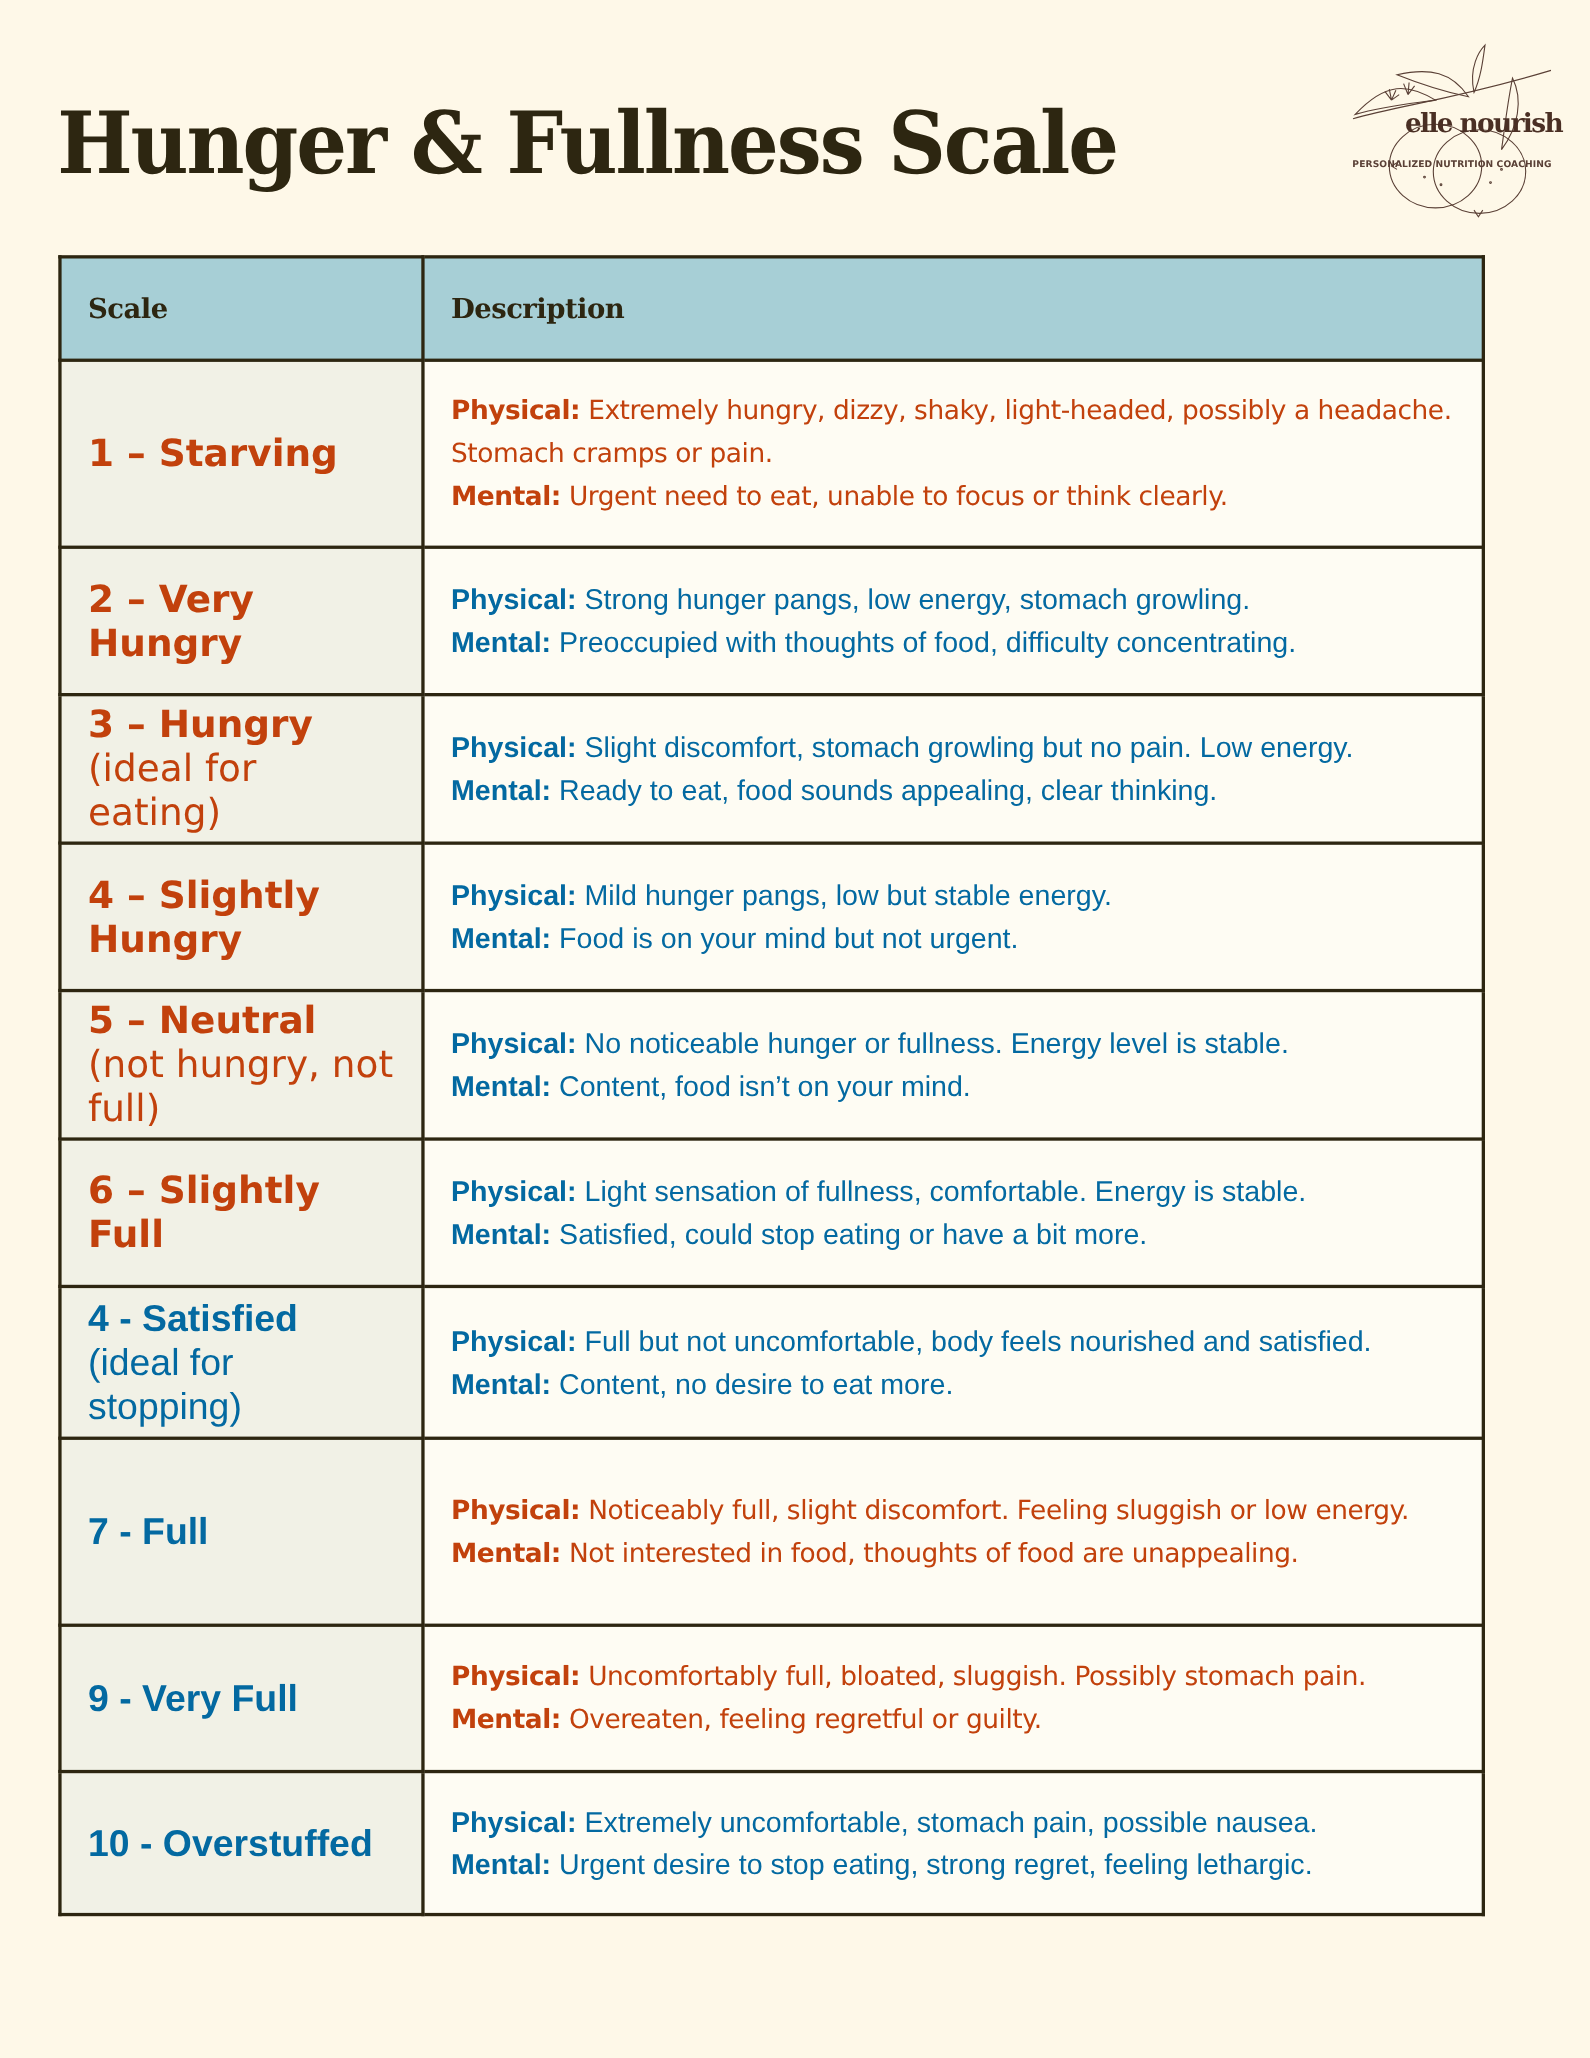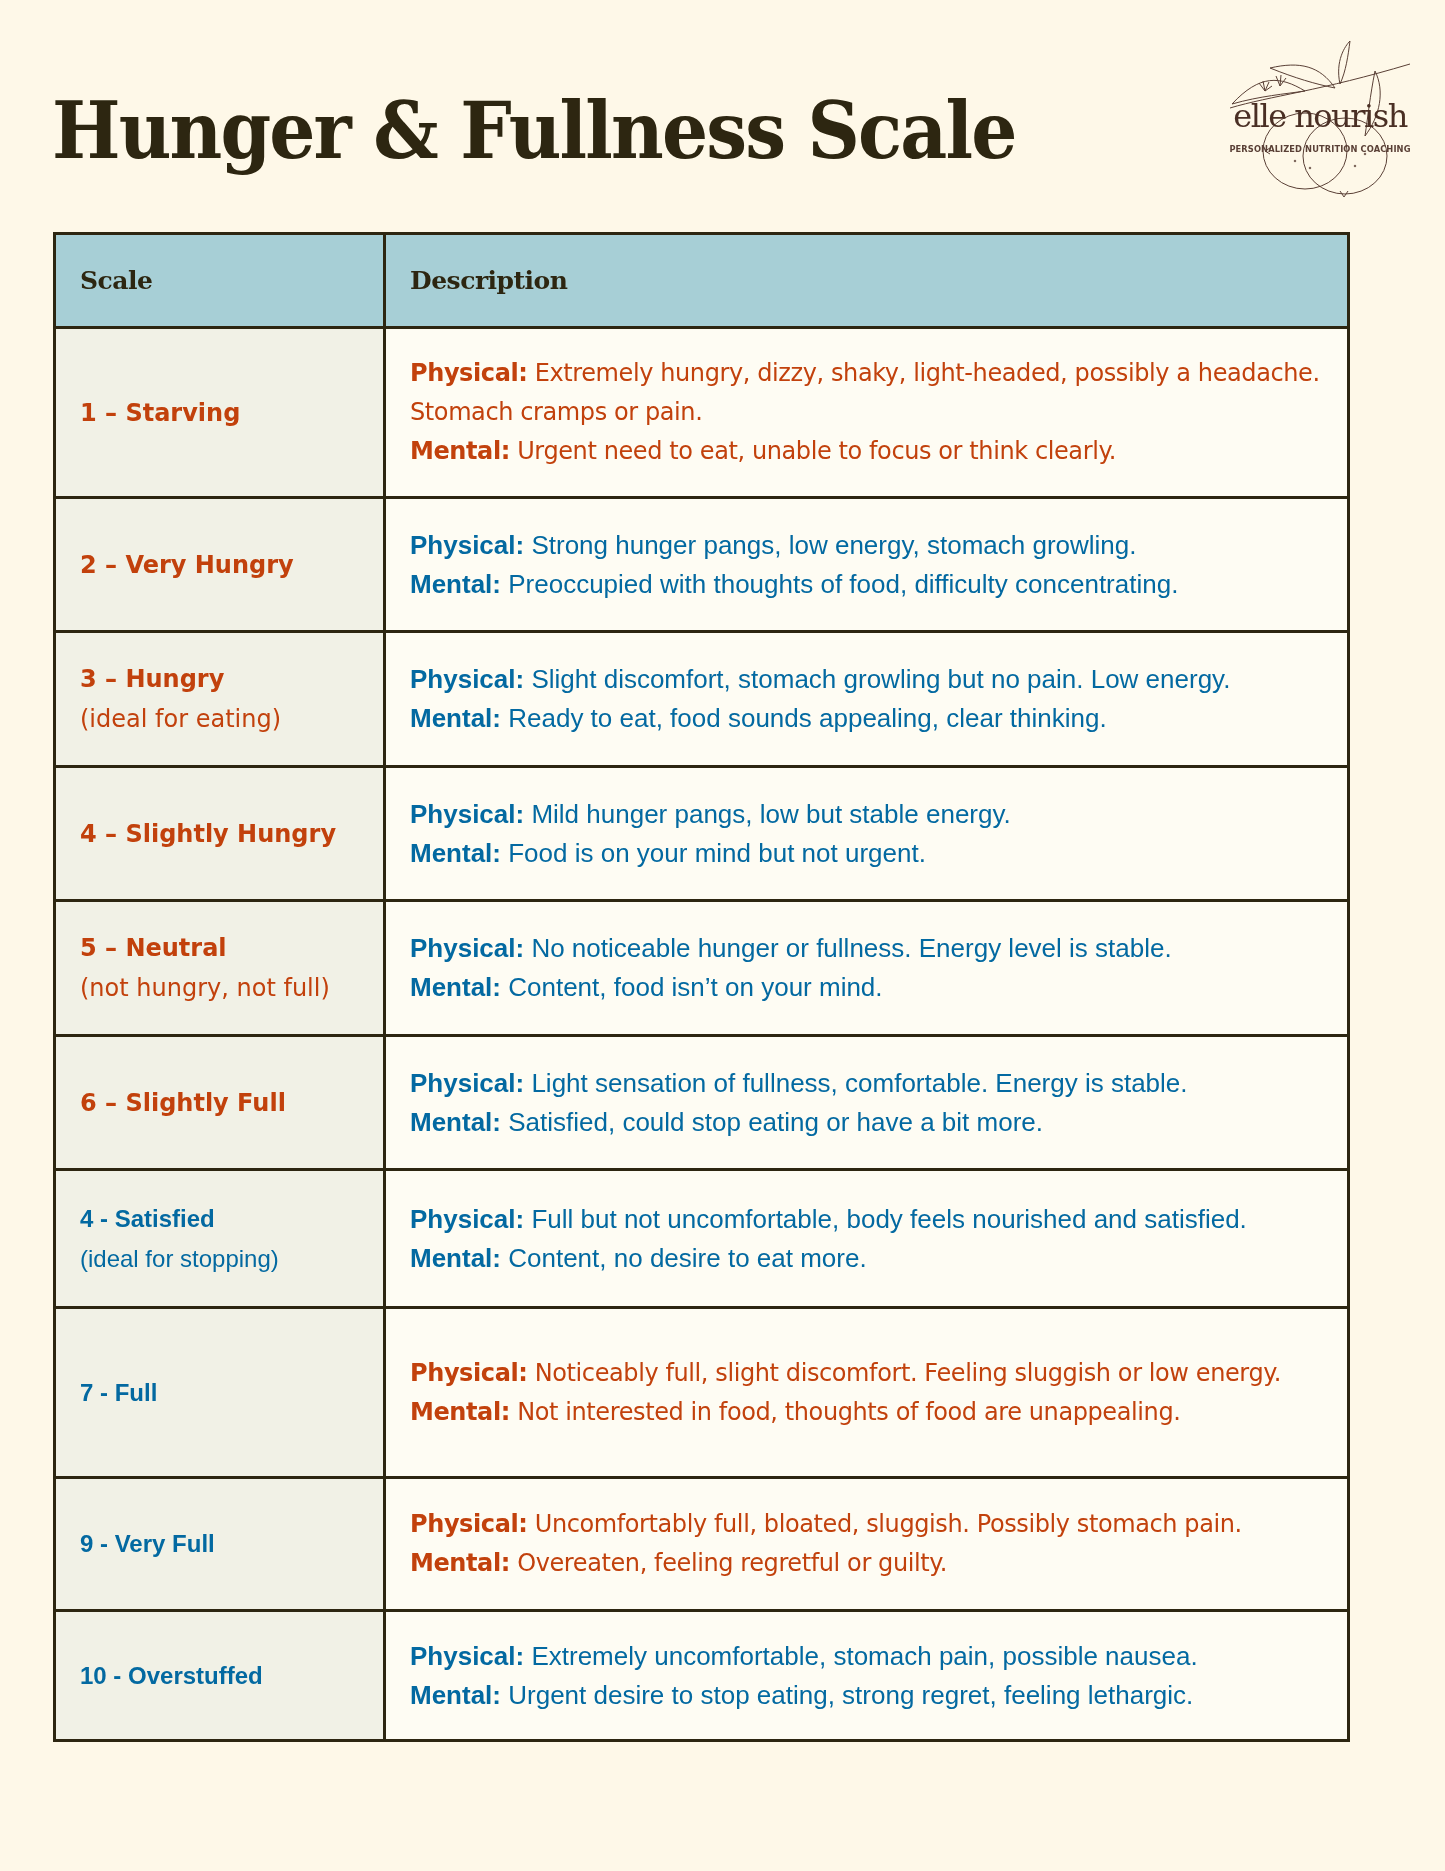--- a/index.html
+++ b/index.html
@@ -34,24 +34,24 @@
       top: 36px;
       width: 205px;
       height: 165px;
     }
     .logo svg { position: absolute; left: 0; top: 0; }
     .logo-name {
       position: absolute;
       left: 10px;
       top: 64px;
       width: 200px;
-      text-align: center;
+      text-align: right;
       font-family: "DejaVu Serif", serif;
-      font-weight: normal;
-      font-size: 32px;
+      font-weight: bold;
+      font-size: 24px;
       letter-spacing: -1.5px;
       color: #4a2f24;
       line-height: 1;
     }
     .logo-tagline {
       position: absolute;
       left: 10px;
       top: 108px;
       width: 200px;
       text-align: center;
@@ -85,21 +85,21 @@
       font-weight: bold;
       font-size: 25px;
       letter-spacing: -0.5px;
       padding: 0 24px;
       color: #2d2611;
     }
     .col-scale { width: 330px; }
     .scale-table td.scale-cell {
       background: #f1f1e6;
       padding: 0 24px;
-      font-size: 24px;
+      font-size: 34px;
       line-height: 40px;
     }
     .scale-table td.desc-cell {
       background: #fefcf3;
       padding: 0 24px;
       font-size: 26px;
       line-height: 39px;
     }
     .scale-name { font-weight: bold; }
     .scale-sub { font-weight: normal; }

